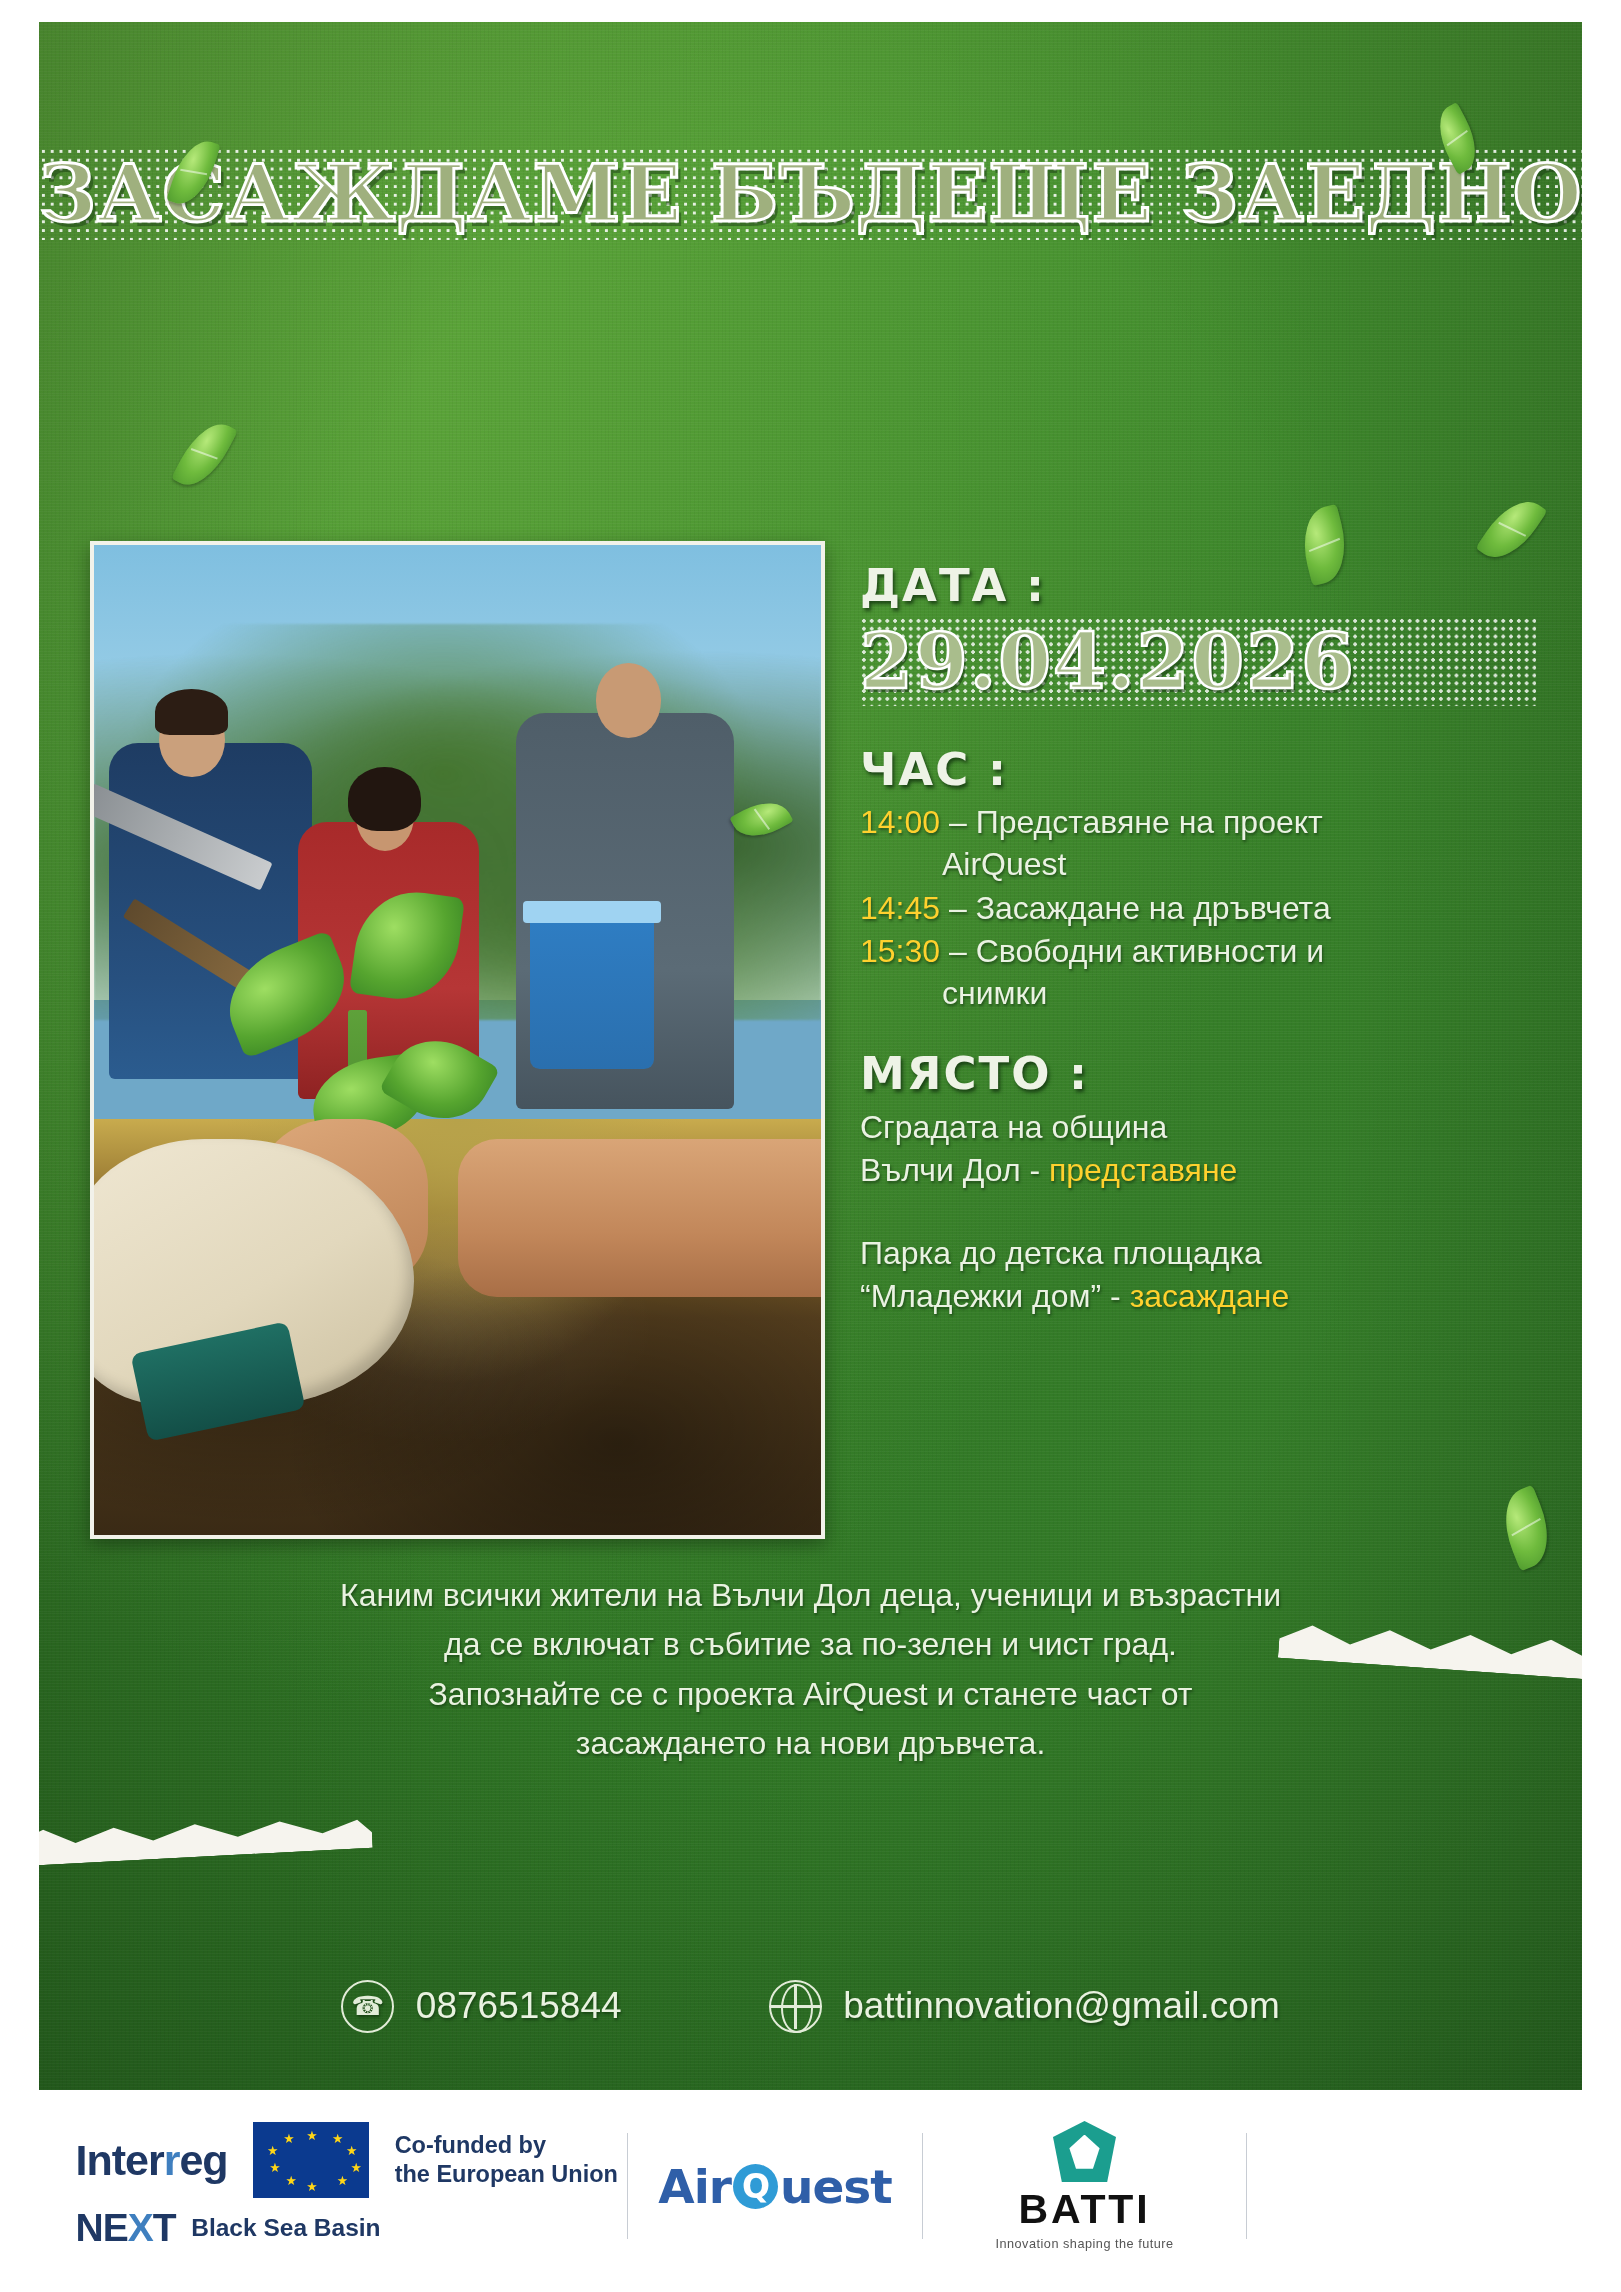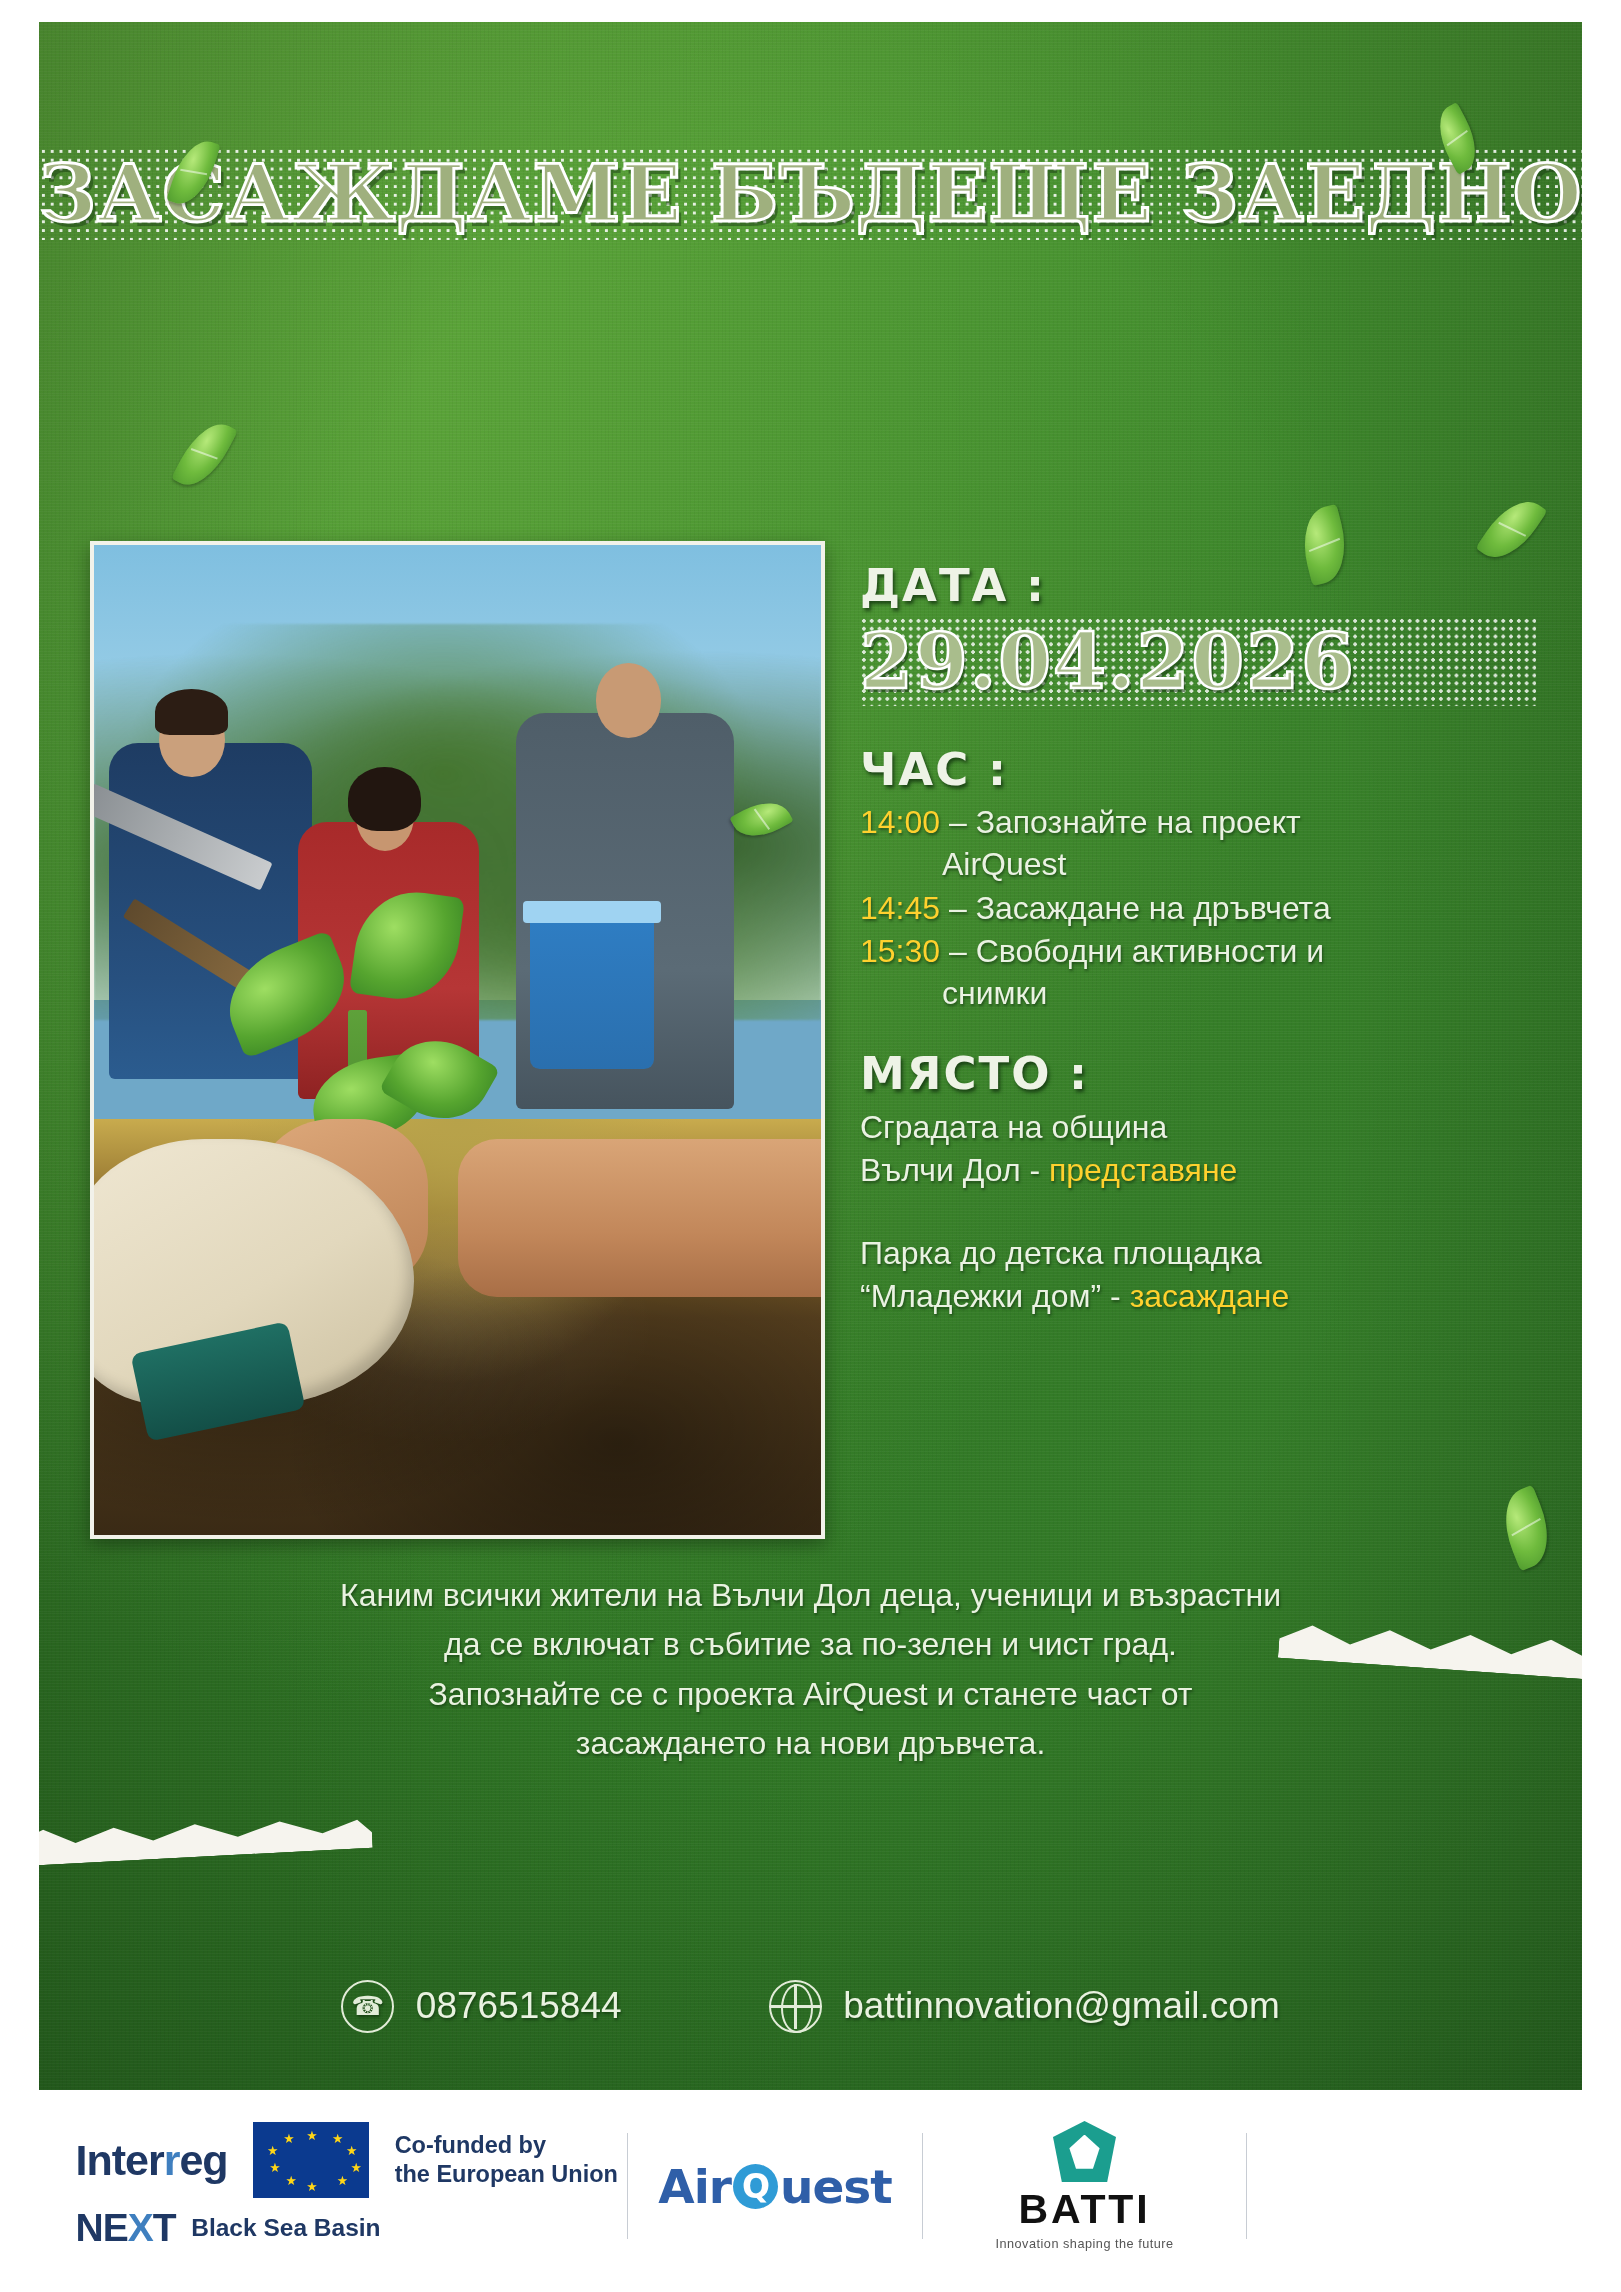--- a/index.html
+++ b/index.html
@@ -501,21 +501,21 @@
   </div>
 
   <div class="info layer">
 
     <div class="lbl">ДАТА :</div>
     <div class="date-big">29.04.2026</div>
 
     <div class="lbl">ЧАС :</div>
     <div class="sched">
       <div class="sched-row">
-        <span class="t">14:00</span><span> – </span><span>Запознайте на проект</span>
+        <span class="t">14:00</span><span> – </span><span>Представяне на проект</span>
         <span class="ind">AirQuest</span>
       </div>
       <div class="sched-row">
         <span class="t">14:45</span><span> – </span><span>Засаждане на дръвчета</span>
       </div>
       <div class="sched-row">
         <span class="t">15:30</span><span> – </span><span>Свободни активности и</span>
         <span class="ind">снимки</span>
       </div>
     </div>

